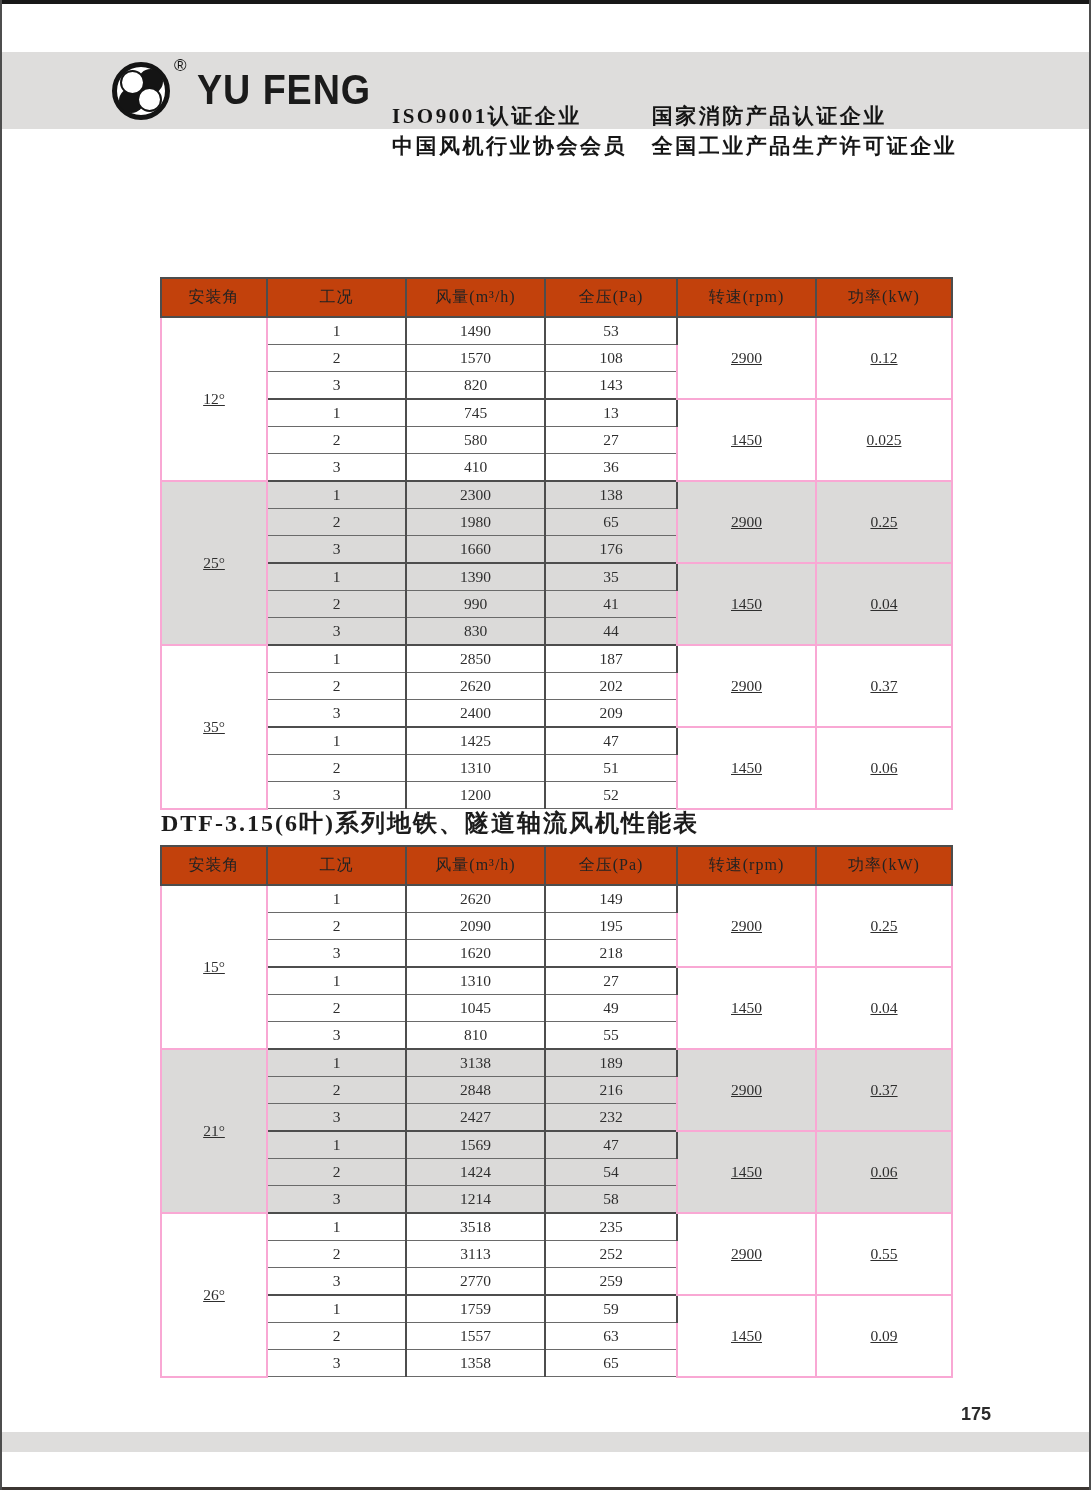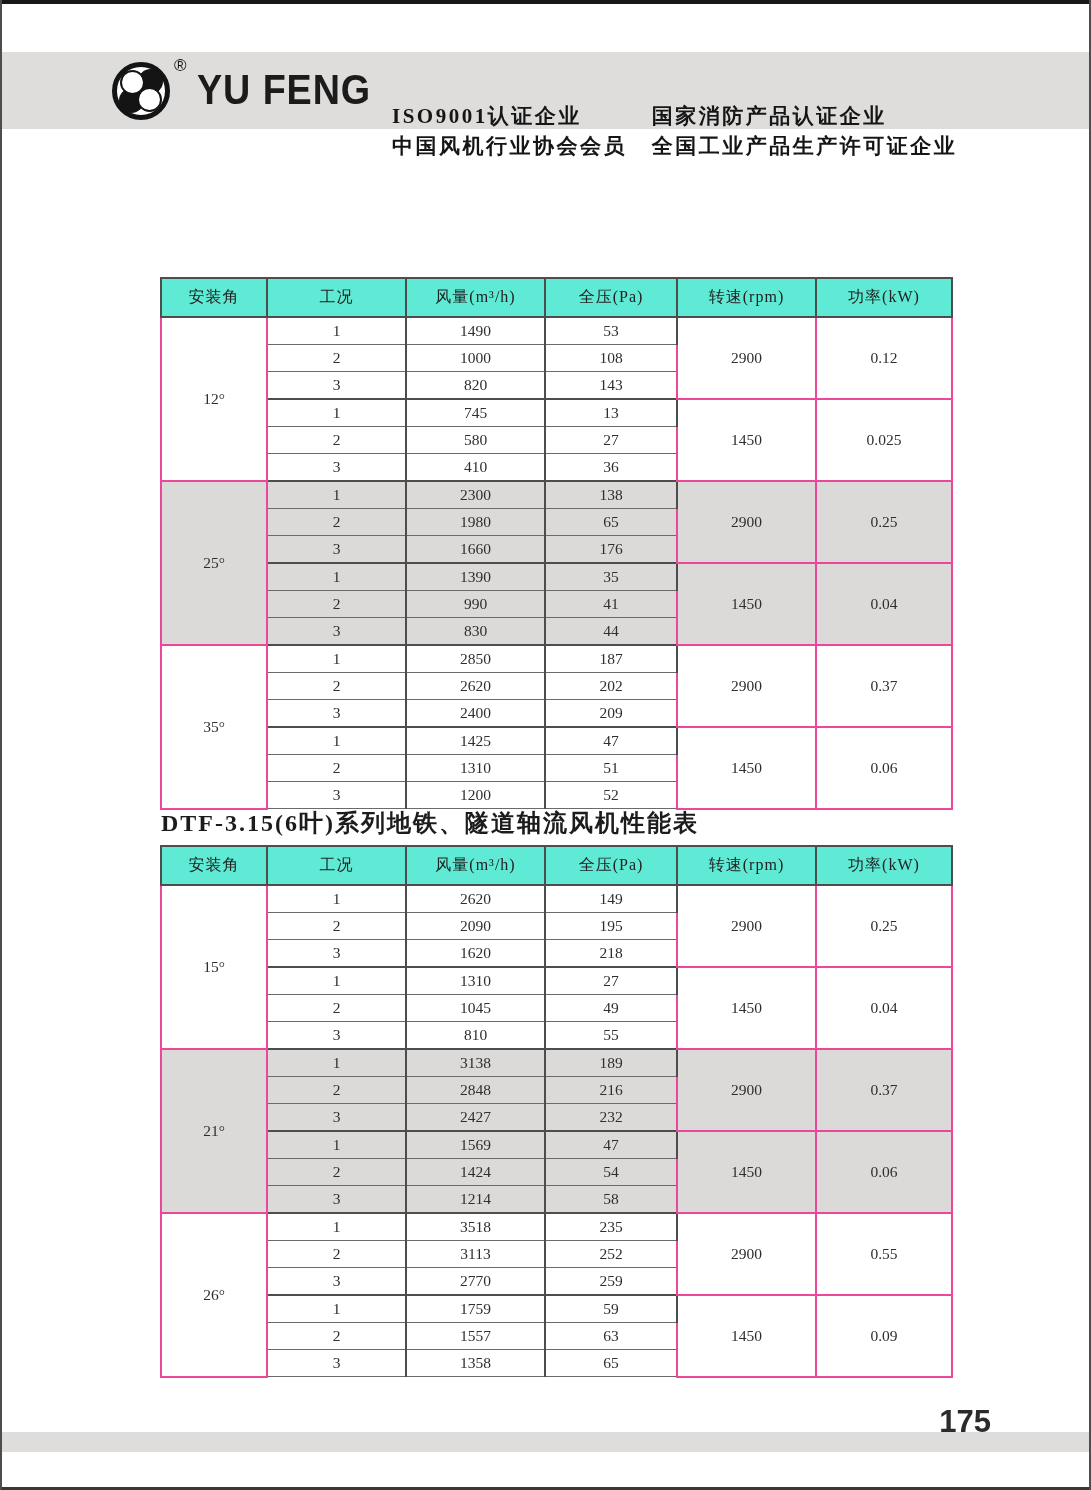--- a/index.html
+++ b/index.html
@@ -41,37 +41,37 @@
   #title-1{top:761px;margin-top:46px;}
 
   
   .perf-table{
     position:absolute;left:158px;width:791px;border-collapse:collapse;table-layout:fixed;
     font-family:"Liberation Serif","DejaVu Serif",serif;color:#2e2e2e;
   }
   #table-0{top:277px;}
   #table-1{top:845px;}
   .perf-table th{
-    height:35px;background:#5eead4;border:2px solid #4d4d4d;
+    height:35px;background:#c2410c;border:2px solid #4d4d4d;
     font-size:16px;font-weight:normal;color:#222;letter-spacing:1px;
   }
   .perf-table td{
     height:26px;text-align:center;vertical-align:middle;font-size:15.5px;
     border-left:2px solid #4d4d4d;border-right:2px solid #4d4d4d;
     border-top:1px solid #6a6a6a;border-bottom:1px solid #6a6a6a;
     padding:0;
   }
   .perf-table td.block-start{border-top:2px solid #4d4d4d;}
-  .perf-table td.span-cell{border:2px solid #ec4899;}
+  .perf-table td.span-cell{border:2px solid #f9a8d4;text-decoration:underline;}
   .perf-table tr.shaded td{background:#dbdad9;}
 
   
   .page-number{
     position:absolute;top:1404px;right:98px;font-family:"Liberation Sans","DejaVu Sans",sans-serif;
-    font-weight:bold;font-size:31px;color:#2b2b2b;
+    font-weight:bold;font-size:18px;color:#2b2b2b;
   }
   .footer-bar{position:absolute;top:1432px;left:0;right:0;height:20px;background:#dedddc;}
 </style>
 </head>
 <body>
 
 <div class="page">
   <div class="top-bar"></div>
 
   <div class="brand-band">
@@ -120,21 +120,21 @@
         <tr>
           <td rowspan="6" class="span-cell">12°</td>
           <td class="block-start">1</td>
           <td class="block-start">1490</td>
           <td class="block-start">53</td>
           <td rowspan="3" class="span-cell">2900</td>
           <td rowspan="3" class="span-cell">0.12</td>
         </tr>
         <tr>
           <td>2</td>
-          <td>1000</td>
+          <td>1570</td>
           <td>108</td>
         </tr>
         <tr>
           <td>3</td>
           <td>820</td>
           <td>143</td>
         </tr>
         <tr>
           <td class="block-start">1</td>
           <td class="block-start">745</td>

